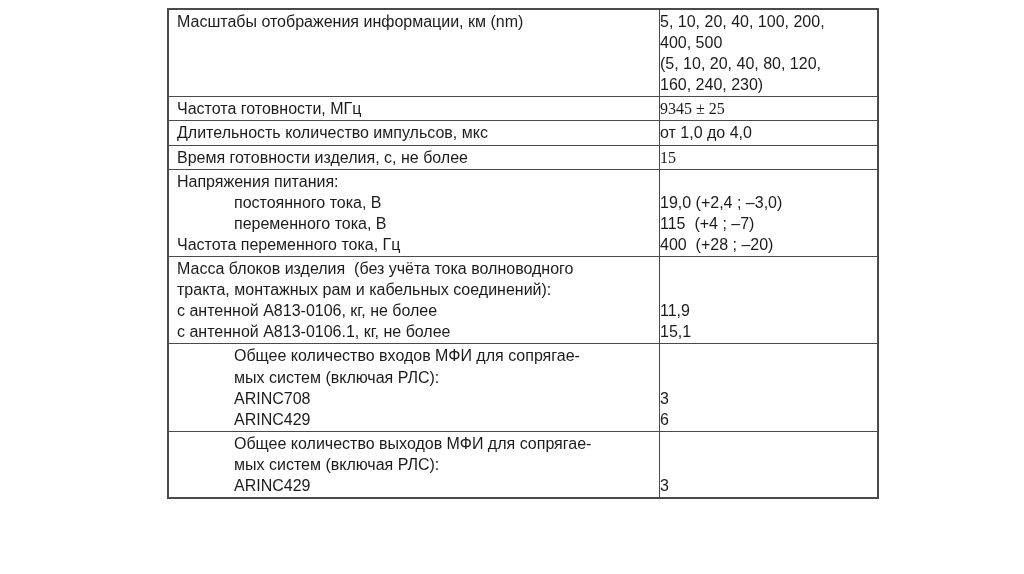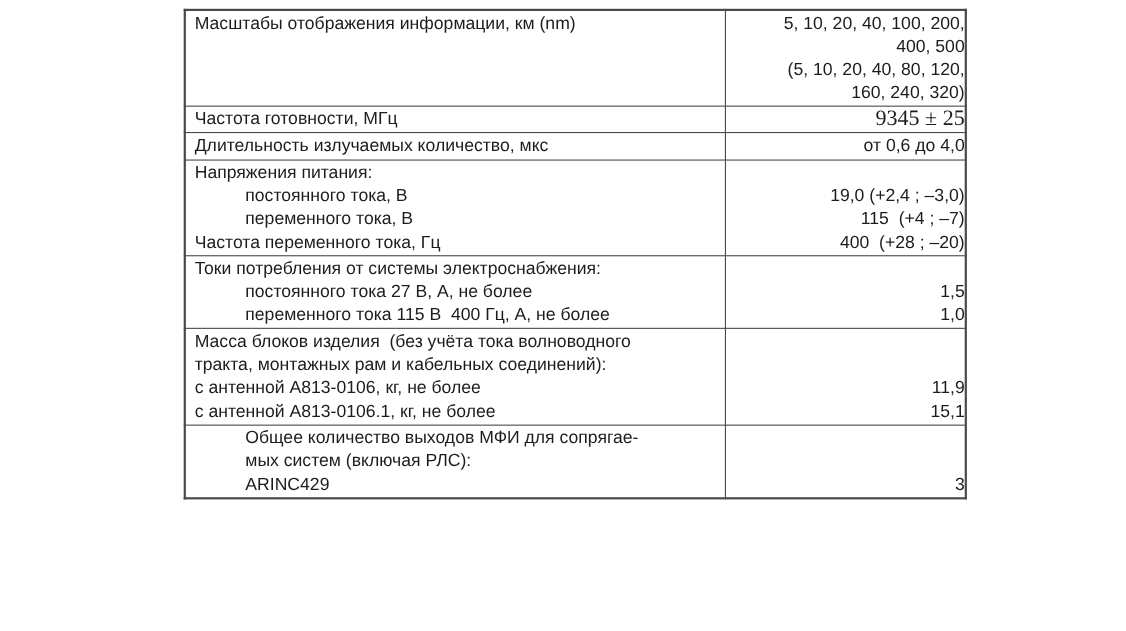--- a/index.html
+++ b/index.html
@@ -38,98 +38,108 @@
   .line {
     line-height: 21.1px;
     min-height: 21.1px;
     white-space: pre-wrap;
   }
   .param-cell .line {
     padding-left: 8px;
     padding-right: 4px;
     text-align: left;
   }
-  .param-cell .line.indent { padding-left: 54px; }
-  .value-cell .line { text-align: right; }
+  .param-cell .line.indent { padding-left: 54px; margin-left: 11px; }
+  .value-cell .line { text-align: left; }
   .value-cell .line.serif {
     font-family: "Liberation Serif", "DejaVu Serif", serif;
-    font-size: 20px;
+    font-size: 16px;
   }
 </style>
 </head>
 <body>
 
 <div class="canvas">
   <table class="spec-table">
     <tbody>
         <tr>
           <td class="param-cell">
             <div class="line">Масштабы отображения информации, км (nm)</div>
           </td>
           <td class="value-cell">
             <div class="line">5, 10, 20, 40, 100, 200,</div>
             <div class="line">400, 500</div>
             <div class="line">(5, 10, 20, 40, 80, 120,</div>
-            <div class="line">160, 240, 320)</div>
+            <div class="line">160, 240, 230)</div>
           </td>
         </tr>
         <tr>
           <td class="param-cell">
             <div class="line">Частота готовности, МГц</div>
           </td>
           <td class="value-cell">
             <div class="line serif">9345 ± 25</div>
           </td>
         </tr>
         <tr>
           <td class="param-cell">
-            <div class="line">Длительность излучаемых количество, мкс</div>
+            <div class="line">Длительность количество импульсов, мкс</div>
           </td>
           <td class="value-cell">
-            <div class="line">от 0,6 до 4,0</div>
+            <div class="line">от 1,0 до 4,0</div>
+          </td>
+        </tr>
+        <tr>
+          <td class="param-cell">
+            <div class="line">Время готовности изделия, с, не более</div>
+          </td>
+          <td class="value-cell">
+            <div class="line serif">15</div>
           </td>
         </tr>
         <tr>
           <td class="param-cell">
             <div class="line">Напряжения питания:</div>
             <div class="line indent">постоянного тока, В</div>
             <div class="line indent">переменного тока, В</div>
             <div class="line">Частота переменного тока, Гц</div>
           </td>
           <td class="value-cell">
             <div class="line">&nbsp;</div>
             <div class="line">19,0 (+2,4 ; –3,0)</div>
             <div class="line">115  (+4 ; –7)</div>
             <div class="line">400  (+28 ; –20)</div>
           </td>
         </tr>
         <tr>
           <td class="param-cell">
-            <div class="line">Токи потребления от системы электроснабжения:</div>
-            <div class="line indent">постоянного тока 27 В, А, не более</div>
-            <div class="line indent">переменного тока 115 В  400 Гц, А, не более</div>
-          </td>
-          <td class="value-cell">
-            <div class="line">&nbsp;</div>
-            <div class="line">1,5</div>
-            <div class="line">1,0</div>
-          </td>
-        </tr>
-        <tr>
-          <td class="param-cell">
             <div class="line">Масса блоков изделия  (без учёта тока волноводного</div>
             <div class="line">тракта, монтажных рам и кабельных соединений):</div>
             <div class="line">с антенной А813-0106, кг, не более</div>
             <div class="line">с антенной А813-0106.1, кг, не более</div>
           </td>
           <td class="value-cell">
             <div class="line">&nbsp;</div>
             <div class="line">&nbsp;</div>
             <div class="line">11,9</div>
             <div class="line">15,1</div>
+          </td>
+        </tr>
+        <tr>
+          <td class="param-cell">
+            <div class="line indent">Общее количество входов МФИ для сопрягае-</div>
+            <div class="line indent">мых систем (включая РЛС):</div>
+            <div class="line indent">ARINC708</div>
+            <div class="line indent">ARINC429</div>
+          </td>
+          <td class="value-cell">
+            <div class="line">&nbsp;</div>
+            <div class="line">&nbsp;</div>
+            <div class="line">3</div>
+            <div class="line">6</div>
           </td>
         </tr>
         <tr>
           <td class="param-cell">
             <div class="line indent">Общее количество выходов МФИ для сопрягае-</div>
             <div class="line indent">мых систем (включая РЛС):</div>
             <div class="line indent">ARINC429</div>
           </td>
           <td class="value-cell">
             <div class="line">&nbsp;</div>

